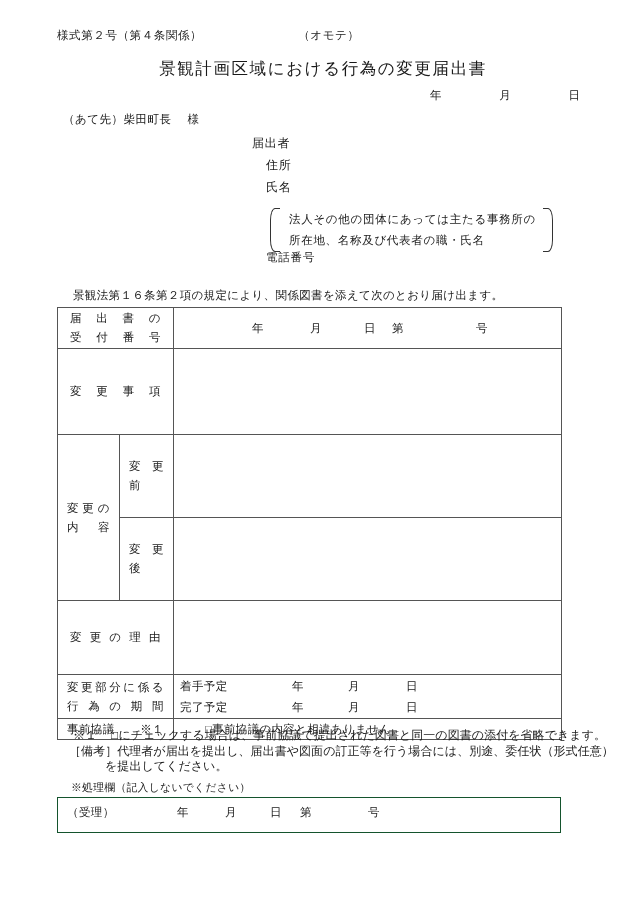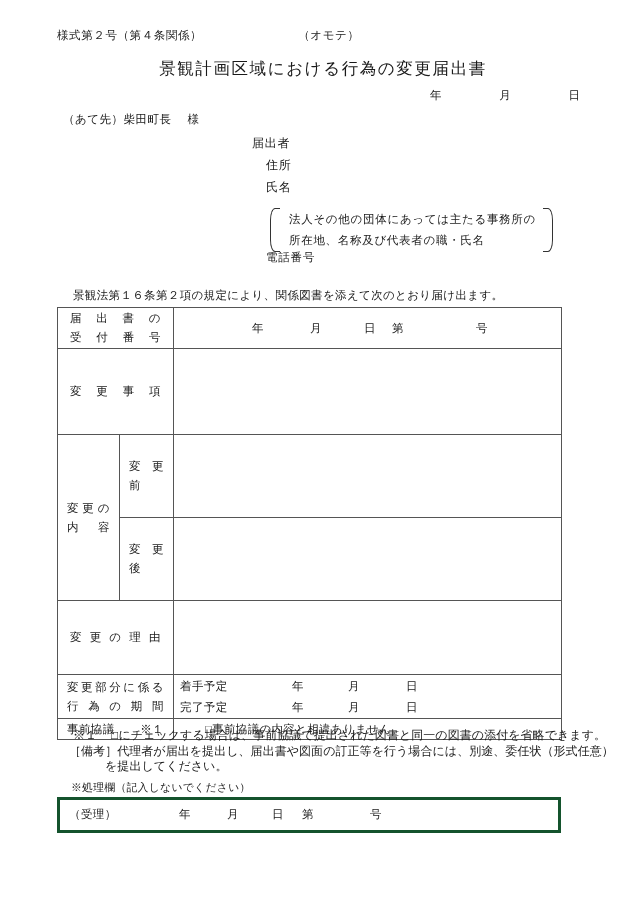--- a/index.html
+++ b/index.html
@@ -224,21 +224,21 @@
     left: 71px;
     font-size: 10.8px;
     letter-spacing: 0.3px;
   }
   .proc-box {
     position: absolute;
     top: 797px;
     left: 57px;
     width: 504px;
     height: 36px;
-    border: 3px solid #14532d;
+    border: 1px solid #14532d;
     box-sizing: border-box;
   }
   .proc-row {
     display: flex;
     padding: 7px 0 0 9px;
     font-size: 11.5px;
     letter-spacing: 0.4px;
   }
   .pr-jyuri { width: 110px; }
   .pr-y { width: 48px; }

